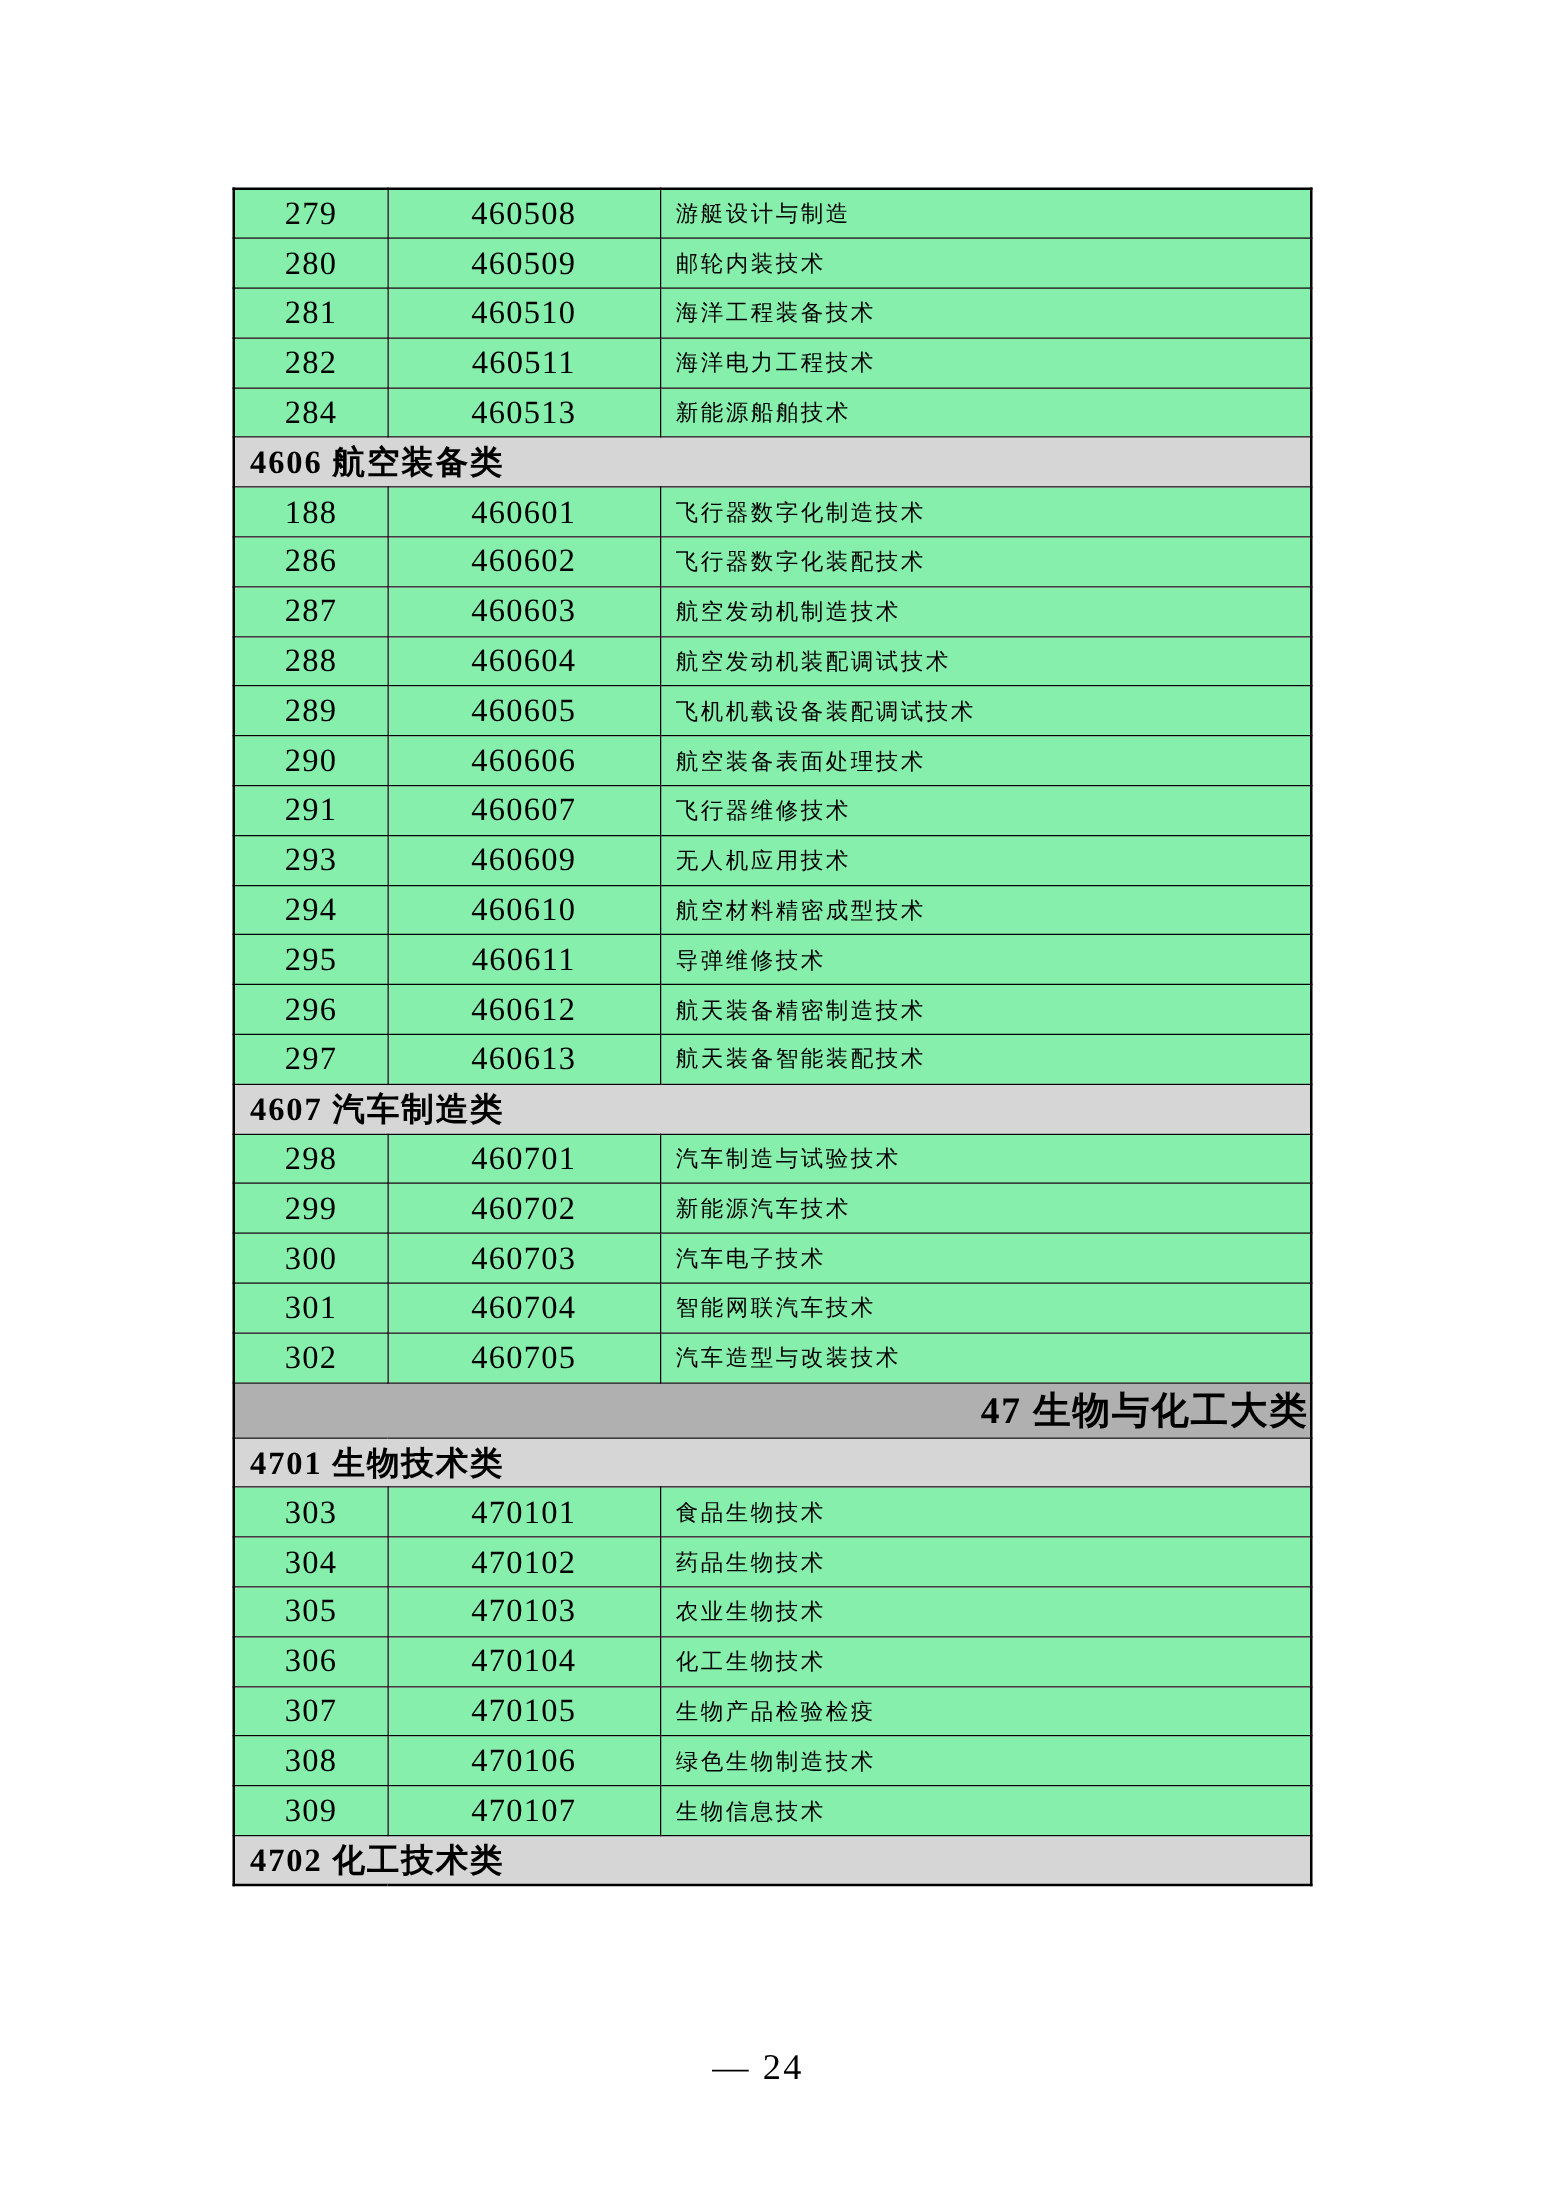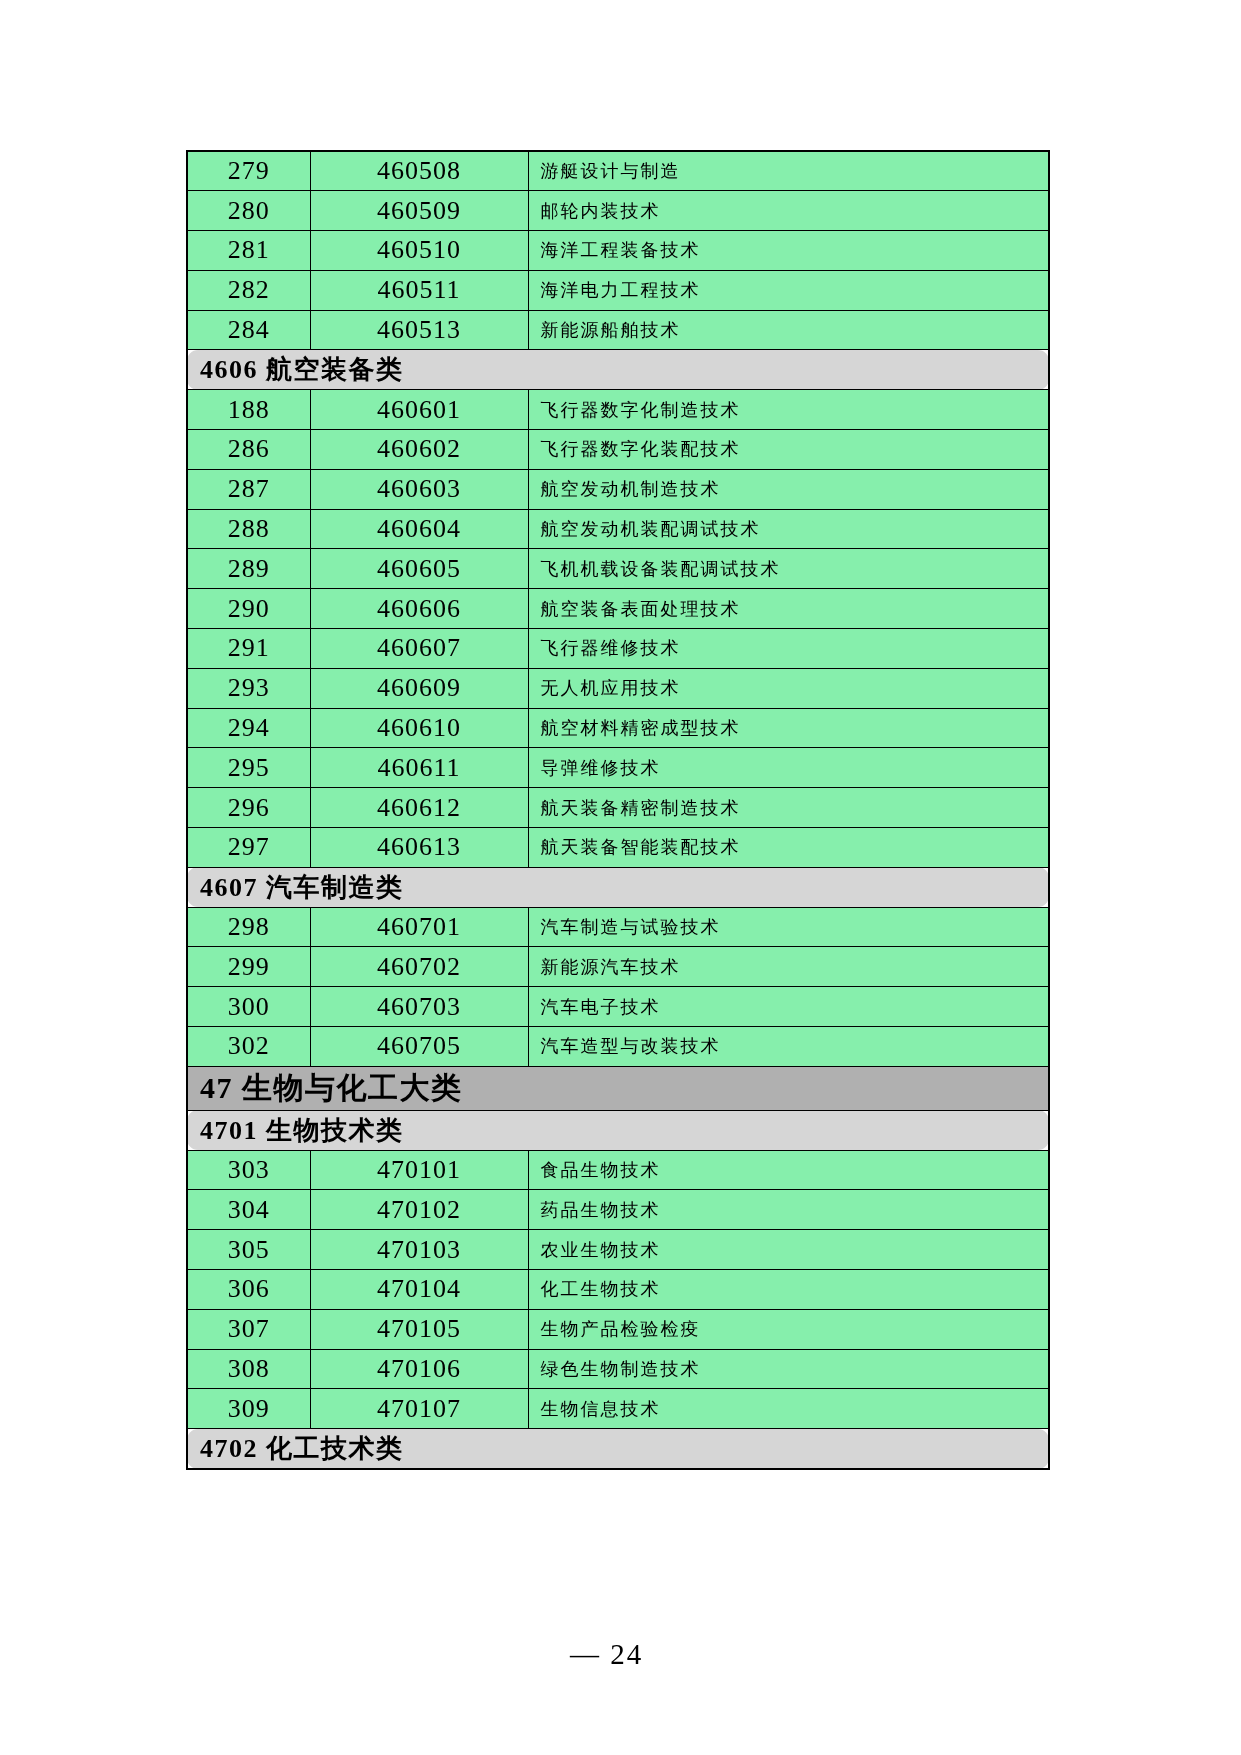--- a/index.html
+++ b/index.html
@@ -54,30 +54,29 @@
     height: 39.8px;
   }
   tr.category-row td {
     background: #d6d6d6;
     font-weight: bold;
     font-size: 26px;
     text-align: left;
     padding-left: 12px;
     letter-spacing: 1.5px;
     font-family: "Liberation Serif", "DejaVu Serif", serif;
-    border-radius: 11px;
   }
   tr.division-row {
     height: 41px;
   }
   tr.division-row td {
     background: #b0b0b0;
     font-weight: bold;
     font-size: 30px;
-    text-align: left;
+    text-align: right;
     padding-left: 12px;
     letter-spacing: 1.5px;
     font-family: "Liberation Serif", "DejaVu Serif", serif;
   }
   .page-footer {
     position: absolute;
     top: 1638px;
     left: 0;
     width: 100%;
     text-align: center;
@@ -198,20 +197,25 @@
           <td class="cell-seq">299</td>
           <td class="cell-code">460702</td>
           <td class="cell-name">新能源汽车技术</td>
         </tr>
         <tr class="item-row">
           <td class="cell-seq">300</td>
           <td class="cell-code">460703</td>
           <td class="cell-name">汽车电子技术</td>
         </tr>
         <tr class="item-row">
+          <td class="cell-seq">301</td>
+          <td class="cell-code">460704</td>
+          <td class="cell-name">智能网联汽车技术</td>
+        </tr>
+        <tr class="item-row">
           <td class="cell-seq">302</td>
           <td class="cell-code">460705</td>
           <td class="cell-name">汽车造型与改装技术</td>
         </tr>
         <tr class="division-row">
           <td colspan="3">47 生物与化工大类</td>
         </tr>
         <tr class="category-row">
           <td colspan="3">4701 生物技术类</td>
         </tr>

